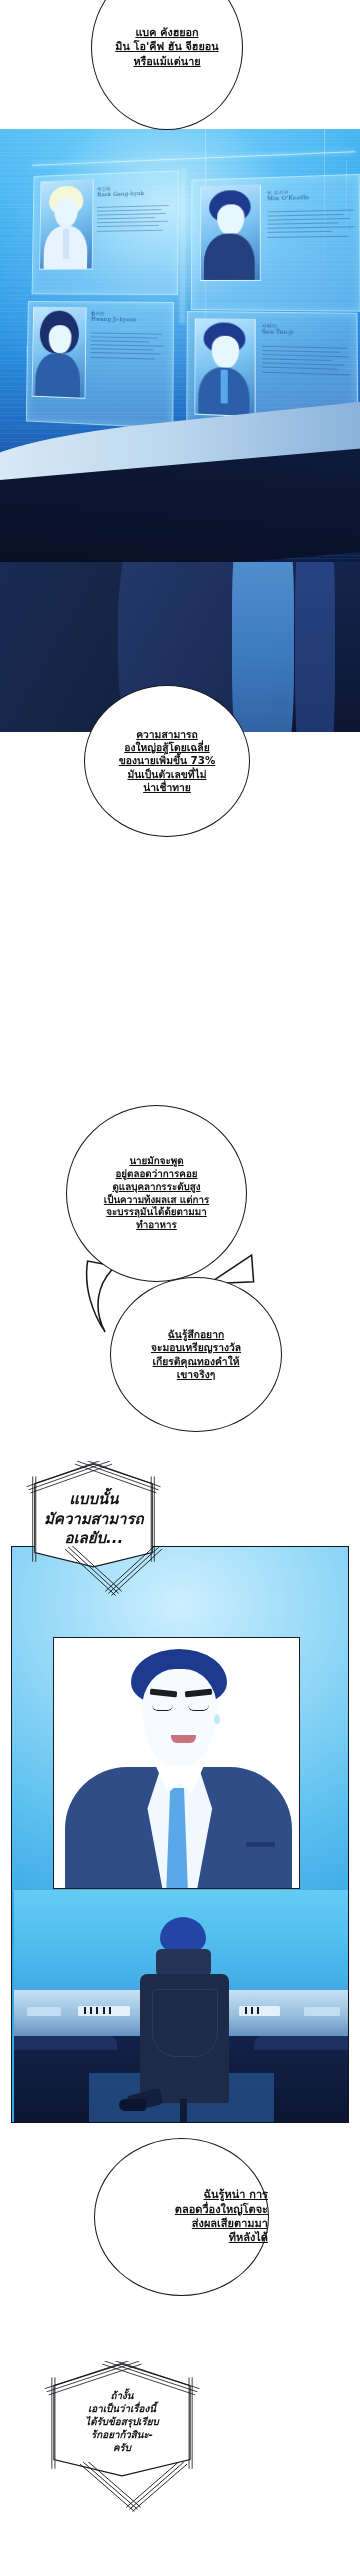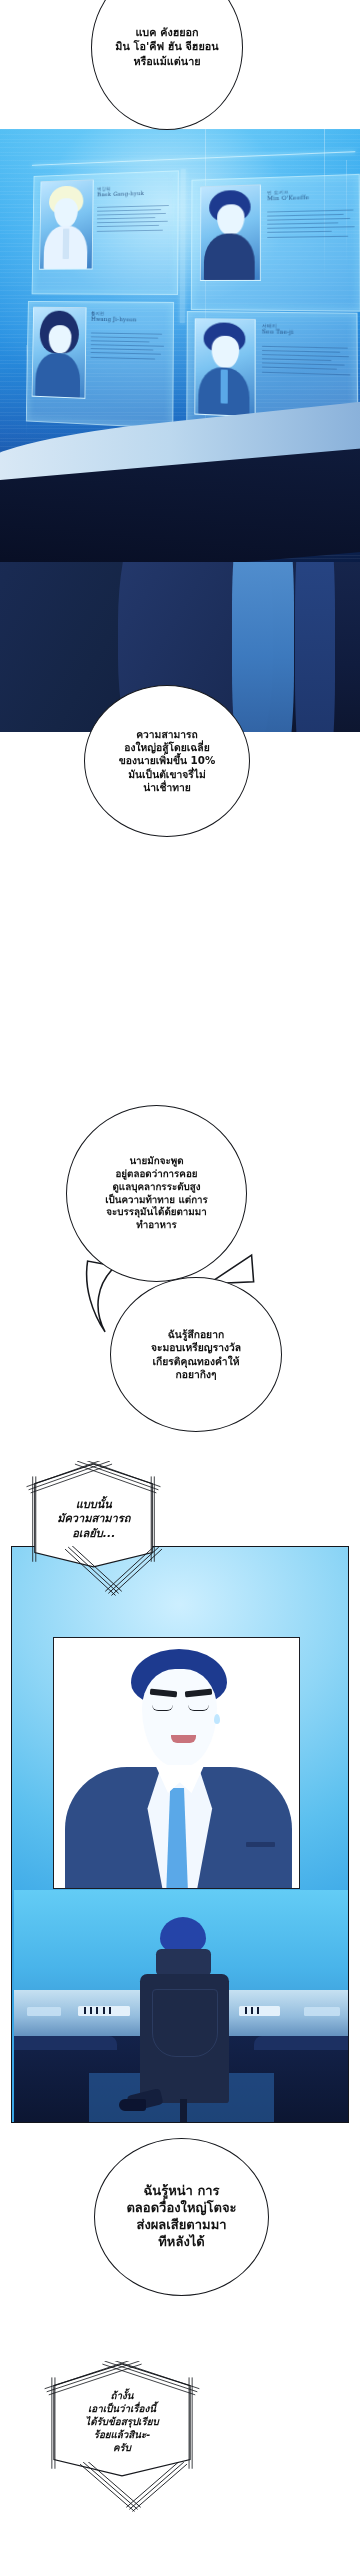--- a/index.html
+++ b/index.html
@@ -13,21 +13,21 @@
     border:1.5px solid #16181d;
     border-radius:50%/50%;
     display:flex;flex-direction:column;
     align-items:center;justify-content:center;
     text-align:center;
     color:#111;
     font-weight:700;
     z-index:40;
     box-sizing:border-box;
   }
-  .bubble .ln{display:block;white-space:nowrap;line-height:1.30;}
+  .bubble .ln{display:block;white-space:nowrap;line-height:1.30;text-decoration:underline;}
 
   
   .hexbubble{
     position:absolute;
     z-index:60;
     display:flex;align-items:center;justify-content:center;
   }
   .hexbubble .hexsvg{position:absolute;inset:0;width:100%;height:100%;}
   .hexbubble .hextext{
     position:relative;text-align:center;font-weight:700;color:#111;
@@ -259,48 +259,48 @@
 
   <div class="bubble" style="left:91px;top:-35px;width:152px;height:165px;font-size:10.8px;">
     <span class="ln">แบค คังฮยอก</span>
     <span class="ln">มิน โอ'คีฟ ฮัน จีฮยอน</span>
     <span class="ln">หรือแม้แต่นาย</span>
   </div>
 
   <div class="bubble" style="left:84px;top:685px;width:166px;height:152px;font-size:10.3px;">
     <span class="ln">ความสามารถ</span>
     <span class="ln">องใหญ่อสู้โดยเฉลี่ย</span>
-    <span class="ln">ของนายเพิ่มขึ้น 10%</span>
-    <span class="ln">มันเป็นตัเขาจรี่ไม่</span>
+    <span class="ln">ของนายเพิ่มขึ้น 73%</span>
+    <span class="ln">มันเป็นตัวเลขที่ไม่</span>
     <span class="ln">น่าเชื่าทาย</span>
   </div>
 
   <div class="bubble" style="left:66px;top:1105px;width:181px;height:177px;font-size:9.8px;">
     <span class="ln">นายมักจะพูด</span>
     <span class="ln">อยู่ตลอดว่าการคอย</span>
     <span class="ln">ดูแลบุคลากรระดับสูง</span>
-    <span class="ln">เป็นความท้าทาย แต่การ</span>
+    <span class="ln">เป็นความท้งผลเส แต่การ</span>
     <span class="ln">จะบรรลุมันได้ด้ยตามมา</span>
     <span class="ln">ทำอาหาร</span>
   </div>
   <svg style="position:absolute;left:72px;top:1257px;width:62px;height:77px;z-index:39;" viewBox="0 0 120 150">
     <path d="M30 8 C 22 60, 40 110, 64 146 C 40 100, 48 52, 84 18 Z" fill="#fff" stroke="#16181d" stroke-width="3"></path>
   </svg>
 
   <div class="bubble" style="left:110px;top:1277px;width:172px;height:155px;font-size:10.3px;">
     <span class="ln">ฉันรู้สึกอยาก</span>
     <span class="ln">จะมอบเหรียญรางวัล</span>
     <span class="ln">เกียรติคุณทองคำให้</span>
-    <span class="ln">กอยากิงๆ</span>
+    <span class="ln">เขาจริงๆ</span>
   </div>
   <svg style="position:absolute;left:202px;top:1252px;width:57px;height:36px;z-index:39;" viewBox="0 0 110 70">
     <path d="M12 62 L 96 6 L 100 58 Z" fill="#fff" stroke="#16181d" stroke-width="3"></path>
   </svg>
 
-  <div class="hexbubble" style="left:9.3px;top:1461px;width:169px;height:109px;font-size:11px;">
+  <div class="hexbubble" style="left:9.3px;top:1461px;width:169px;height:109px;font-size:15px;">
     <svg class="hexsvg" viewBox="0 0 328 212" preserveAspectRatio="none">
       <polygon points="50,44 164,6 278,44 278,178 164,206 50,178" fill="#ffffff" stroke="#16181d" stroke-width="2.2"></polygon>
       <g stroke="#16181d" stroke-width="1.6" fill="none">
         <line x1="34" y1="50" x2="192" y2="-6"></line>
           <line x1="38" y1="56" x2="196" y2="0"></line>
           <line x1="42" y1="62" x2="200" y2="6"></line>
         <line x1="294" y1="50" x2="136" y2="-6"></line>
           <line x1="290" y1="56" x2="132" y2="0"></line>
           <line x1="286" y1="62" x2="128" y2="6"></line>
         <line x1="46" y1="30" x2="46" y2="196"></line>
@@ -319,21 +319,21 @@
     <g stroke="#16181d" stroke-width="1.8" fill="none">
       <line x1="6" y1="6" x2="104" y2="96"></line>
         <line x1="12" y1="2" x2="110" y2="92"></line>
         <line x1="18" y1="-2" x2="116" y2="88"></line>
       <line x1="194" y1="6" x2="96" y2="96"></line>
         <line x1="188" y1="2" x2="90" y2="92"></line>
         <line x1="182" y1="-2" x2="84" y2="88"></line>
     </g>
   </svg>
 
-  <div class="bubble" style="left:94px;top:2138px;width:175px;height:158px;font-size:13px;">
+  <div class="bubble" style="left:94px;top:2138px;width:175px;height:158px;font-size:11px;align-items:flex-end;">
     <span class="ln">ฉันรู้หน่า การ</span>
     <span class="ln">ตลอดวื่องใหญ่โตจะ</span>
     <span class="ln">ส่งผลเสียตามมา</span>
     <span class="ln">ทีหลังได้</span>
   </div>
 
   <div class="hexbubble" style="left:24px;top:2361px;width:196px;height:118px;font-size:9.8px;">
     <svg class="hexsvg" viewBox="0 0 380 230" preserveAspectRatio="none">
       <polygon points="58,48 190,6 322,48 322,192 190,224 58,192" fill="#ffffff" stroke="#16181d" stroke-width="2.2"></polygon>
       <g stroke="#16181d" stroke-width="1.6" fill="none">
@@ -346,21 +346,21 @@
         <line x1="54" y1="32" x2="54" y2="210"></line>
           <line x1="60" y1="32" x2="60" y2="210"></line>
         <line x1="320" y1="32" x2="320" y2="210"></line>
           <line x1="326" y1="32" x2="326" y2="210"></line>
       </g>
     </svg>
     <div class="hextext" style="margin-top:5.2px;">
       <span class="ln">ถ้างั้น</span>
       <span class="ln">เอาเป็นว่าเรื่องนี้</span>
       <span class="ln">ได้รับข้อสรุปเรียบ</span>
-      <span class="ln">ร้อยแล้วสินะ-</span>
+      <span class="ln">ร้กอยาก้วสินะ-</span>
       <span class="ln">ครับ</span>
     </div>
   </div>
   <svg style="position:absolute;left:77px;top:2462px;width:113px;height:67px;z-index:61;" viewBox="0 0 220 130">
     <g stroke="#16181d" stroke-width="1.8" fill="none">
       <line x1="6" y1="4" x2="112" y2="96"></line>
         <line x1="12" y1="0" x2="118" y2="92"></line>
         <line x1="18" y1="-4" x2="124" y2="88"></line>
       <line x1="214" y1="4" x2="108" y2="96"></line>
         <line x1="208" y1="0" x2="102" y2="92"></line>

